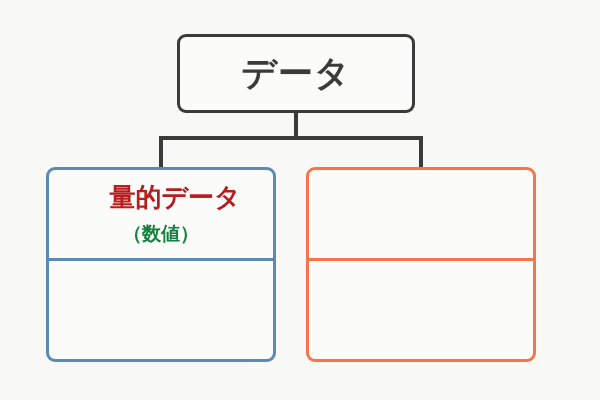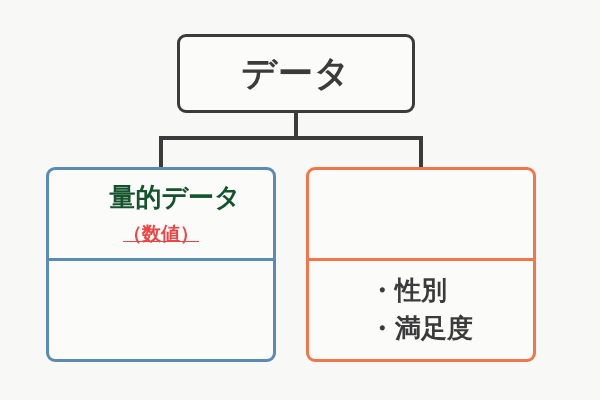--- a/index.html
+++ b/index.html
@@ -96,31 +96,30 @@
     flex-direction: column;
     align-items: center;
     justify-content: center;
     border-bottom: 3px solid #5b8ab5;
   }
   .qualitative .cat-head { border-bottom-color: #f2764a; }
 
   .cat-title {
     font-size: 26px;
     font-weight: 700;
-    color: #14532d;
+    color: #b91c1c;
     line-height: 1.1;
     margin-left: 28px;
   }
   .cat-sub {
     font-size: 19px;
     font-weight: 700;
-    color: #ef4444;
+    color: #15803d;
     line-height: 1.2;
     margin-top: 10px;
-    text-decoration: underline;
   }
 
   .cat-body {
     flex: 1;
     display: flex;
     flex-direction: column;
     align-items: center;
     justify-content: center;
   }
   .cat-items {
@@ -153,21 +152,15 @@
   <div class="cat-box quantitative">
     <div class="cat-head">
       <span class="cat-title">量的データ</span>
       <span class="cat-sub">（数値）</span>
     </div>
   </div>
 
   <div class="cat-box qualitative">
     <div class="cat-head">
     </div>
-    <div class="cat-body">
-      <div class="cat-items">
-        <span class="cat-item">・性別</span>
-        <span class="cat-item">・満足度</span>
-      </div>
-    </div>
   </div>
 
 </div>
 
 </body></html>

